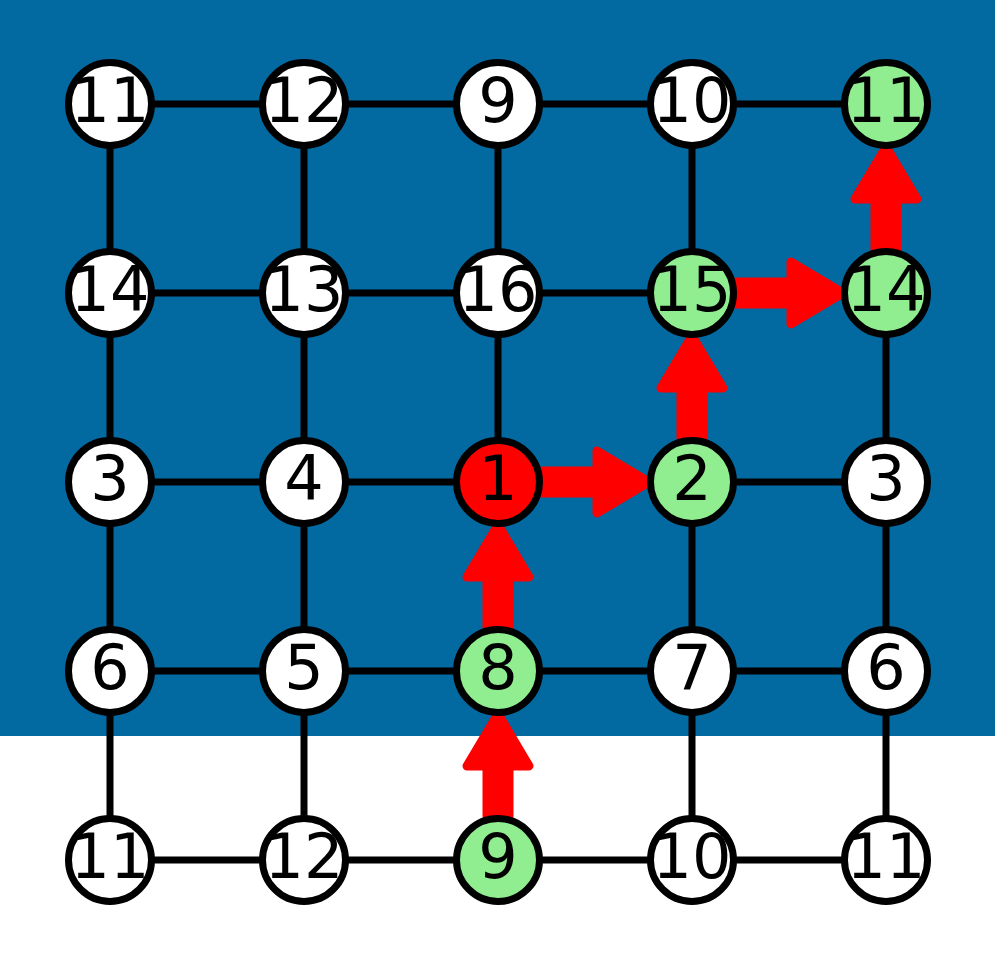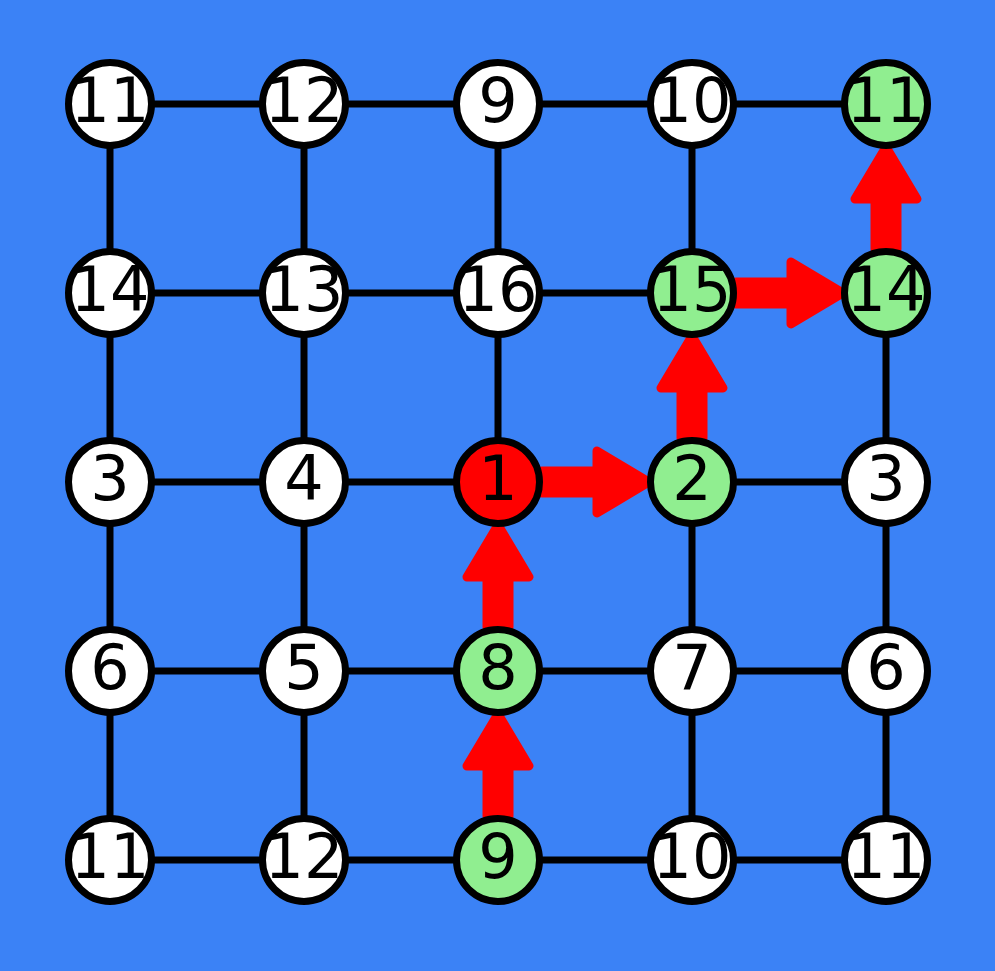--- a/index.html
+++ b/index.html
@@ -10,22 +10,22 @@
   }
   body {
     width: 995px;
     height: 971px;
     overflow: hidden;
     font-family: "DejaVu Sans", sans-serif;
   }
   #stage {
     position: relative;
     width: 995px;
-    height: 971px;
-    background: #3b82f6;
+    height: 736px;
+    background: #0369a1;
   }
   #graph-svg {
     display: block;
     width: 995px;
     height: 971px;
   }
   .edge-line {
     stroke: #000000;
     stroke-width: 7;
     stroke-linecap: butt;

